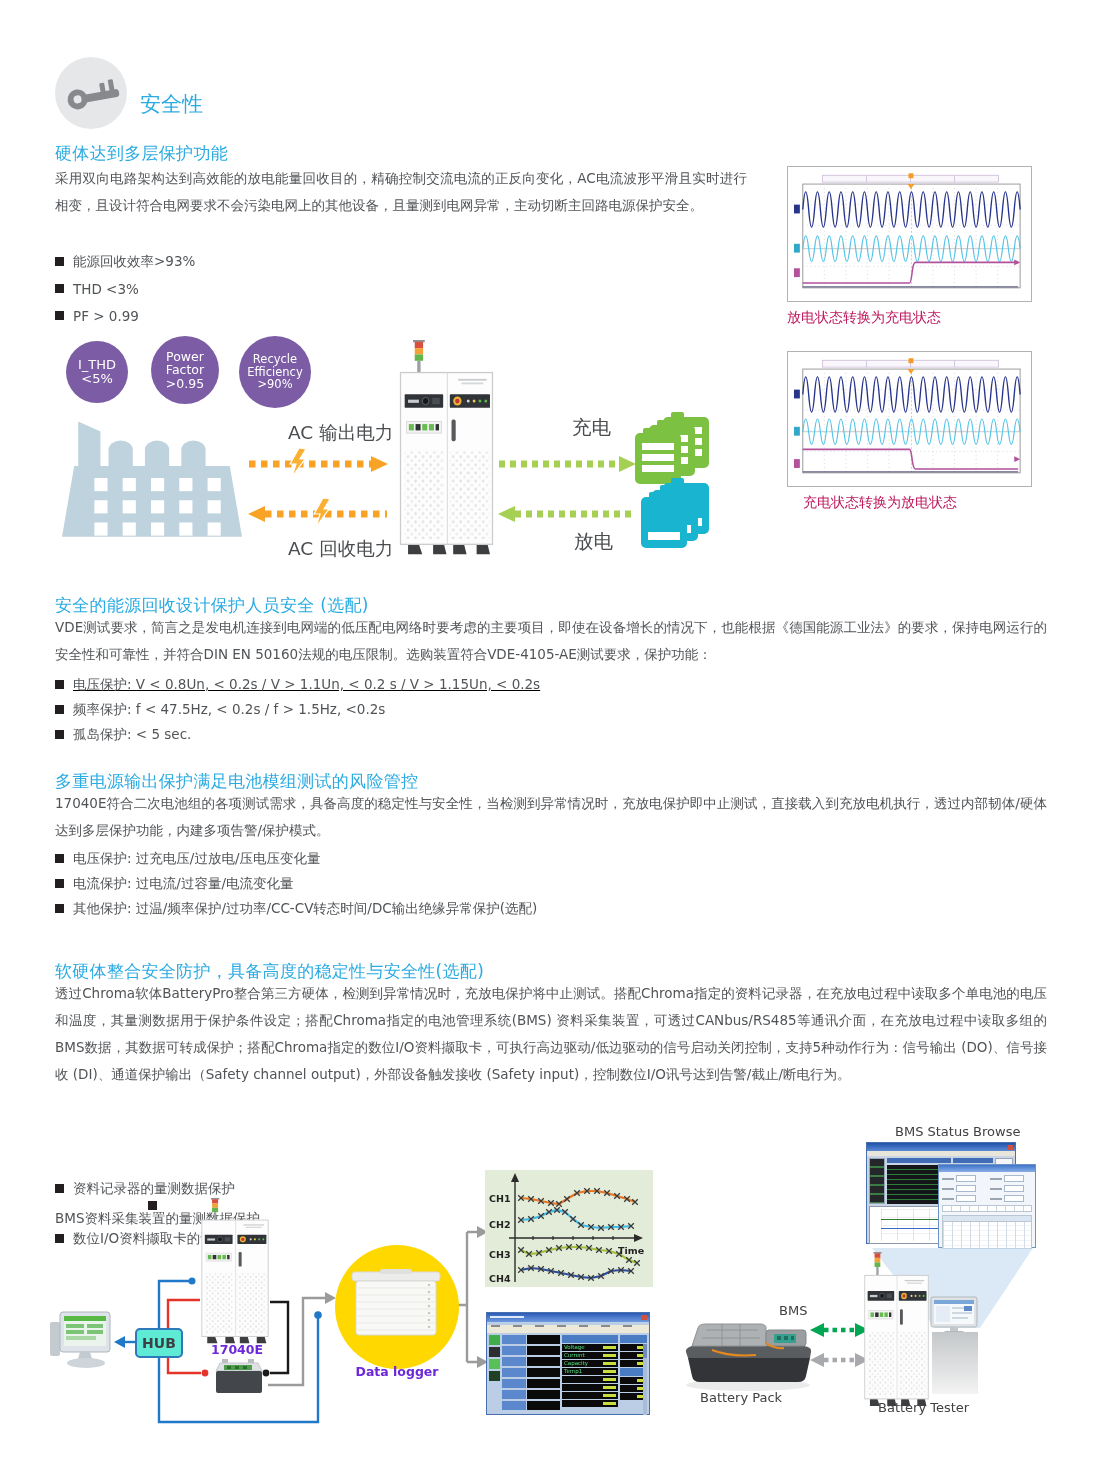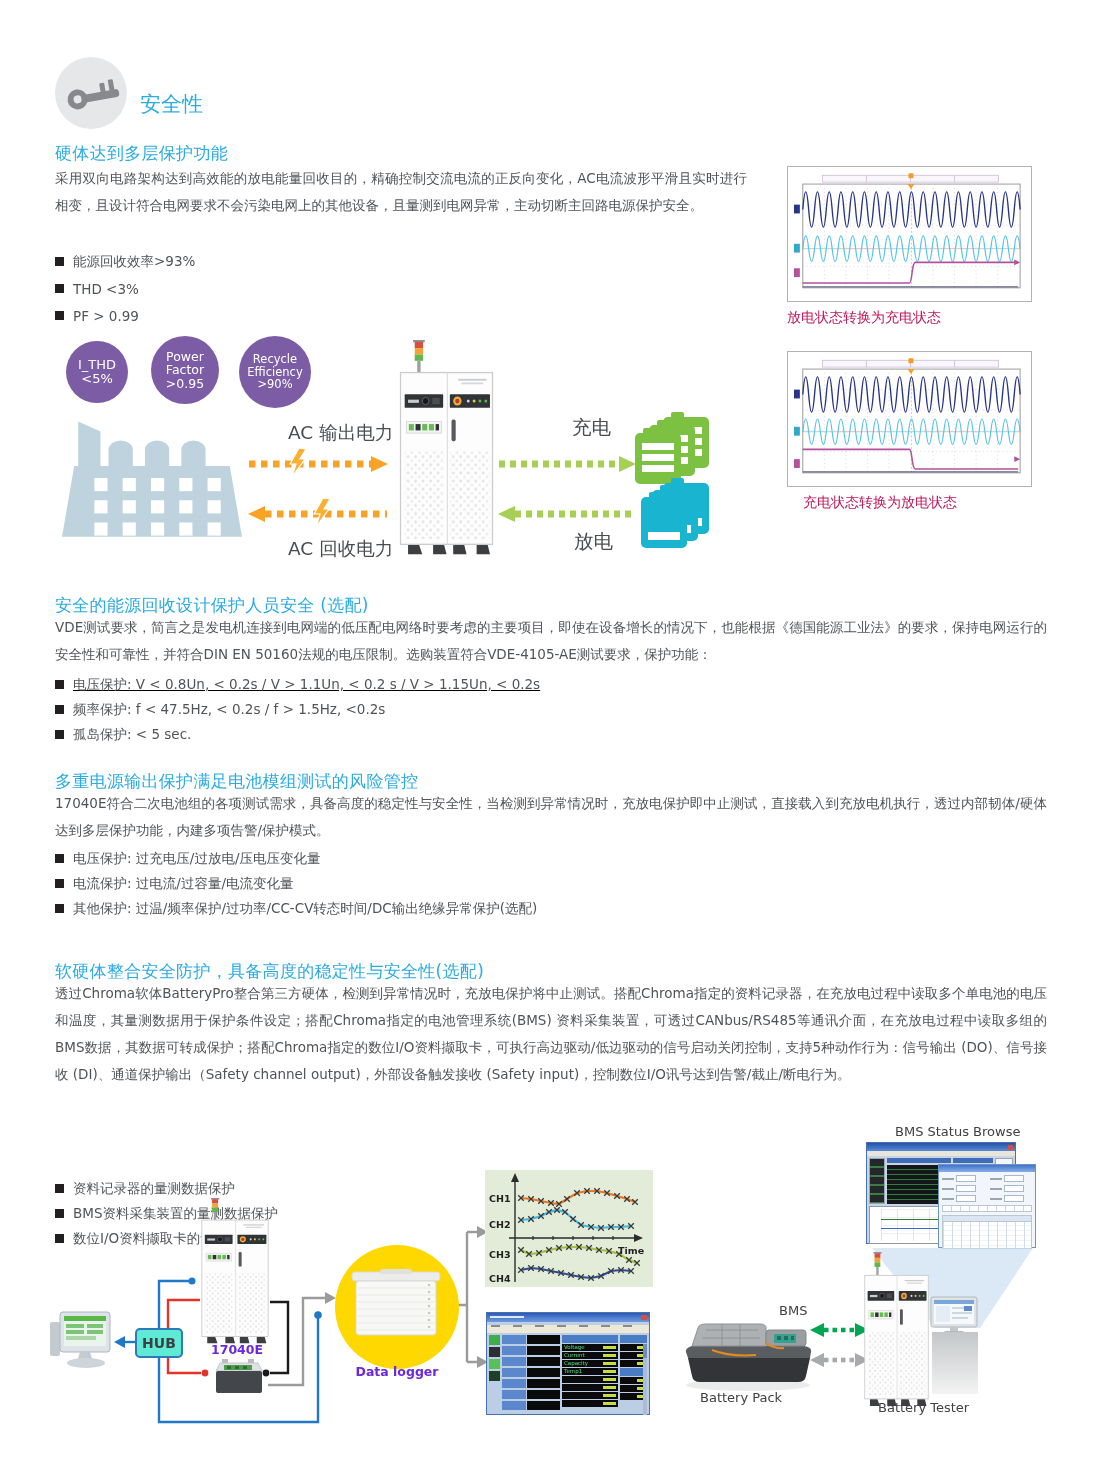--- a/index.html
+++ b/index.html
@@ -351,21 +351,21 @@
       </div>
   </div>
 
   <div class="abs sec-title" style="left:55px;top:960px;">软硬体整合安全防护，具备高度的稳定性与安全性(选配)</div>
   <div class="abs para" style="left:55px;top:980px;width:992px;">透过Chroma软体BatteryPro整合第三方硬体，检测到异常情况时，充放电保护将中止测试。搭配Chroma指定的资料记录器，在充放电过程中读取多个单电池的电压和温度，其量测数据用于保护条件设定；搭配Chroma指定的电池管理系统(BMS) 资料采集装置，可透过CANbus/RS485等通讯介面，在充放电过程中读取多组的BMS数据，其数据可转成保护；搭配Chroma指定的数位I/O资料撷取卡，可执行高边驱动/低边驱动的信号启动关闭控制，支持5种动作行为：信号输出 (DO)、信号接收 (DI)、通道保护输出（Safety channel output)，外部设备触发接收 (Safety input)，控制数位I/O讯号达到告警/截止/断电行为。</div>
   <div class="abs bullets" style="left:55px;top:1176px;">
     <div class="bullet" style="height:25px;">
         <span class="sq"></span>
         <span class="bt">资料记录器的量测数据保护</span>
       </div>
-    <div class="bullet" style="height:25px;">
+    <div class="bullet" style="height:25px;flex-direction:column;">
         <span class="sq"></span>
         <span class="bt">BMS资料采集装置的量测数据保护</span>
       </div>
     <div class="bullet" style="height:25px;">
         <span class="sq"></span>
         <span class="bt">数位I/O资料撷取卡的讯号控制</span>
       </div>
   </div>
 
   <svg class="abs" style="left:100px;top:1190px;" width="400" height="250" viewBox="0 0 400 250">

